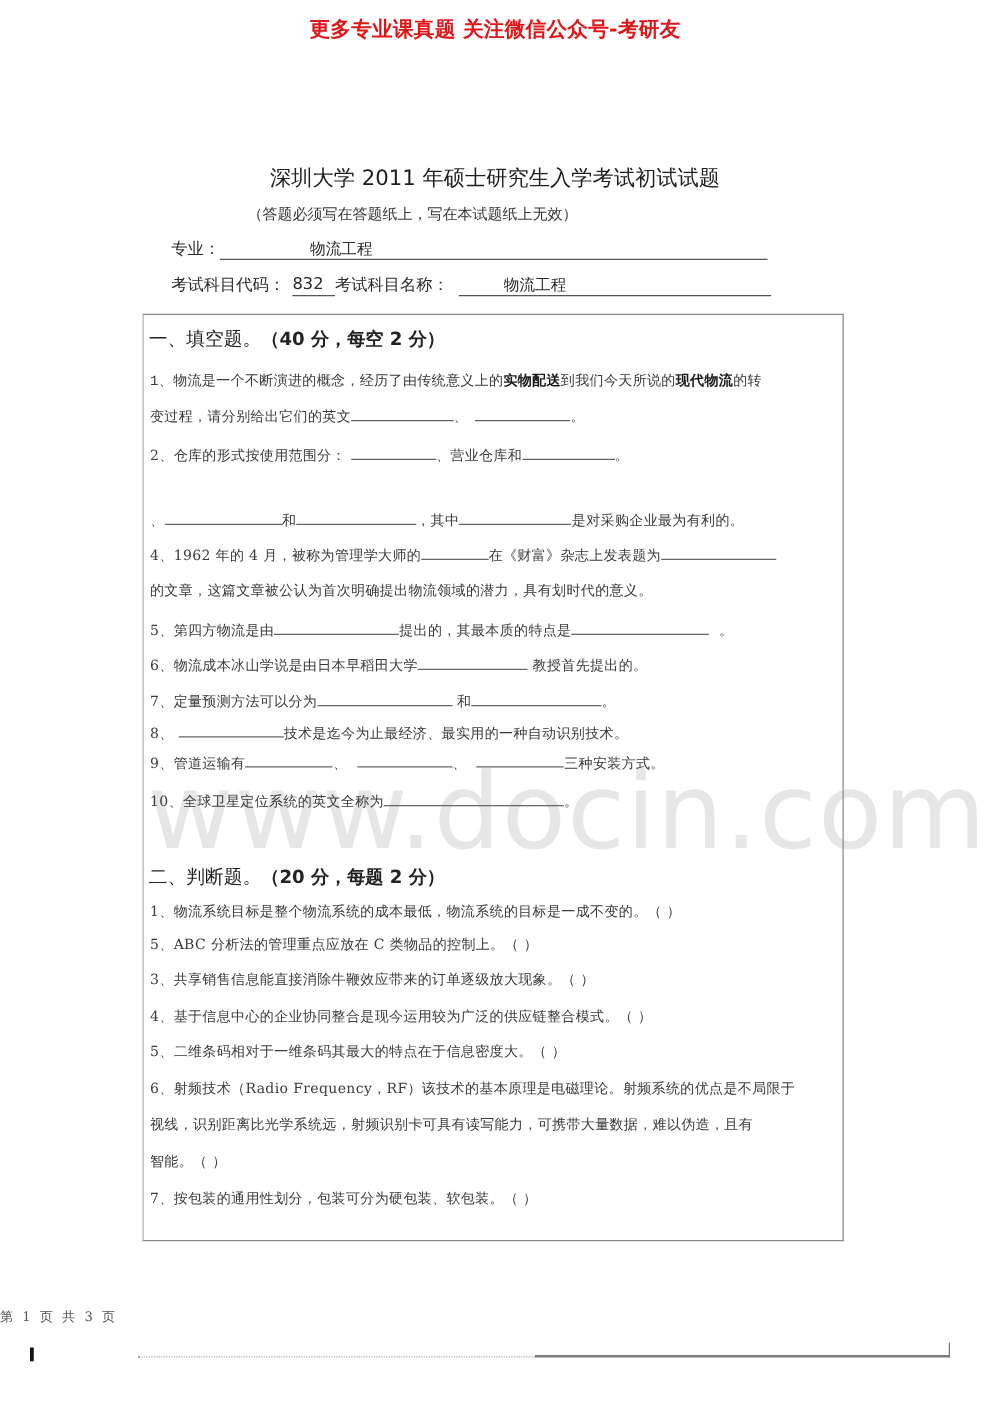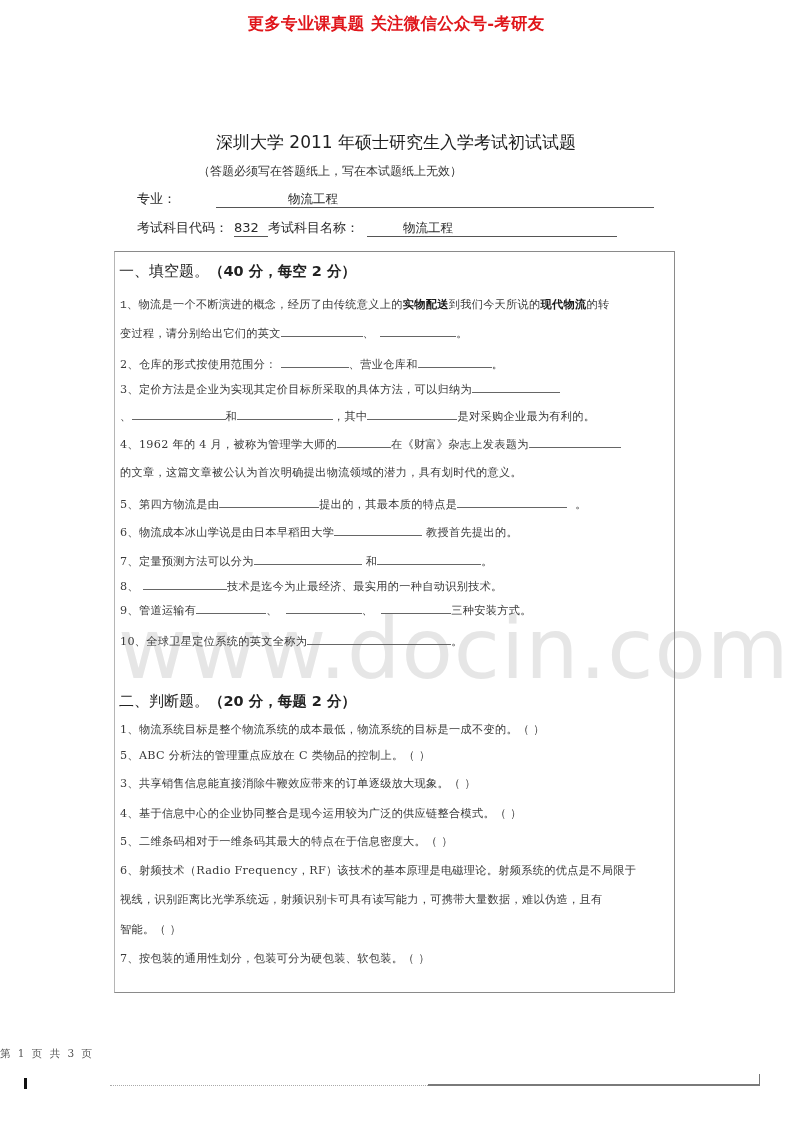--- a/index.html
+++ b/index.html
@@ -17,21 +17,21 @@
     font-family:"DejaVu Sans", "Liberation Sans", sans-serif; font-size:17px; color:#1e1e1e;
   }
   .subtitle {
     position:absolute; top:163px; left:0; width:660px; text-align:center;
     font-size:12px; color:#333;
   }
   .field-row {
     position:absolute; left:137px; font-family:"DejaVu Sans", "Liberation Sans", sans-serif;
     font-size:13px; color:#2a2a2a; display:flex; align-items:flex-end;
   }
-  .row-major { top:190px;gap:40px; }
+  .row-major { top:190px; }
   .row-code { top:219px; }
   .uline { border-bottom:1px solid #555; display:inline-block; height:17px; line-height:17px; }
   .box {
     position:absolute; left:114px; top:251px; width:559px; height:740px;
     border:1px solid #8a8a8a; border-left-color:#b5b5b5;
   }
   .section-head {
     position:absolute; left:119px; font-size:15px; color:#222; white-space:nowrap;
   }
   .section-head b { font-family:"DejaVu Sans", "Liberation Sans", sans-serif; font-weight:bold; font-size:14.5px; }
@@ -93,23 +93,20 @@
     <span>1、物流是一个不断演进的概念，经历了由传统意义上的</span><b>实物配送</b><span>到我们今天所说的</span><b>现代物流</b><span>的转</span>
   </div>
   <div class="q" style="top:325px;">
     <span>变过程，请分别给出它们的英文</span><span class="blank" style="width:82px;"></span><span>、</span><span class="blank" style="width:76px;margin-left:6px;"></span><span>。</span>
   </div>
 
   <div class="q" style="top:356px;">
     <span>2、仓库的形式按使用范围分：</span><span class="blank" style="width:68px;margin-left:4px;"></span><span>、营业仓库和</span><span class="blank" style="width:74px;"></span><span>。</span>
   </div>
 
-  <div class="q" style="top:381px;">
-    <span>3、定价方法是企业为实现其定价目标所采取的具体方法，可以归纳为</span><span class="blank" style="width:88px;"></span>
-  </div>
   <div class="q" style="top:408px;">
     <span>、</span><span class="blank" style="width:94px;"></span><span>和</span><span class="blank" style="width:96px;"></span><span>，其中</span><span class="blank" style="width:90px;"></span><span>是对采购企业最为有利的。</span>
   </div>
 
   <div class="q" style="top:436px;">
     <span>4、1962 年的 4 月，被称为管理学大师的</span><span class="blank" style="width:54px;"></span><span>在《财富》杂志上发表题为</span><span class="blank" style="width:92px;"></span>
   </div>
   <div class="q" style="top:465px;">的文章，这篇文章被公认为首次明确提出物流领域的潜力，具有划时代的意义。</div>
 
   <div class="q" style="top:496px;">

